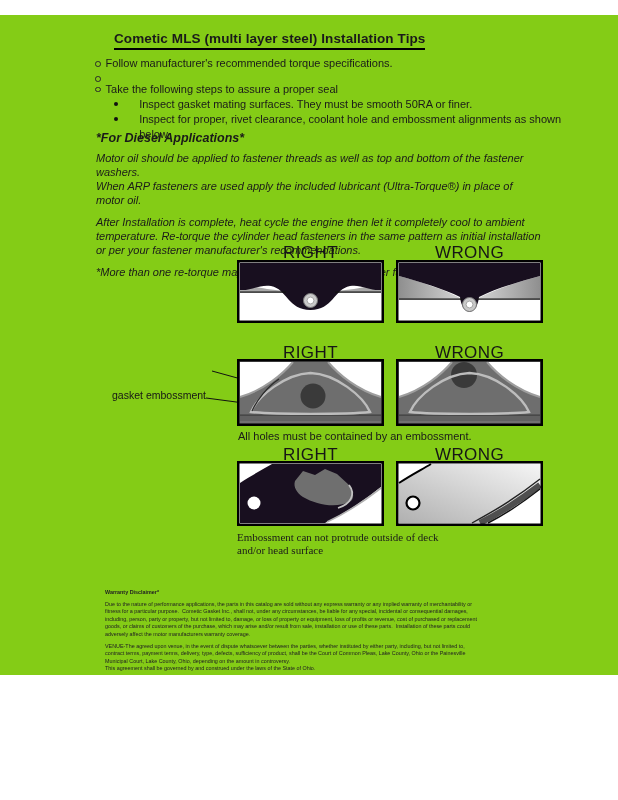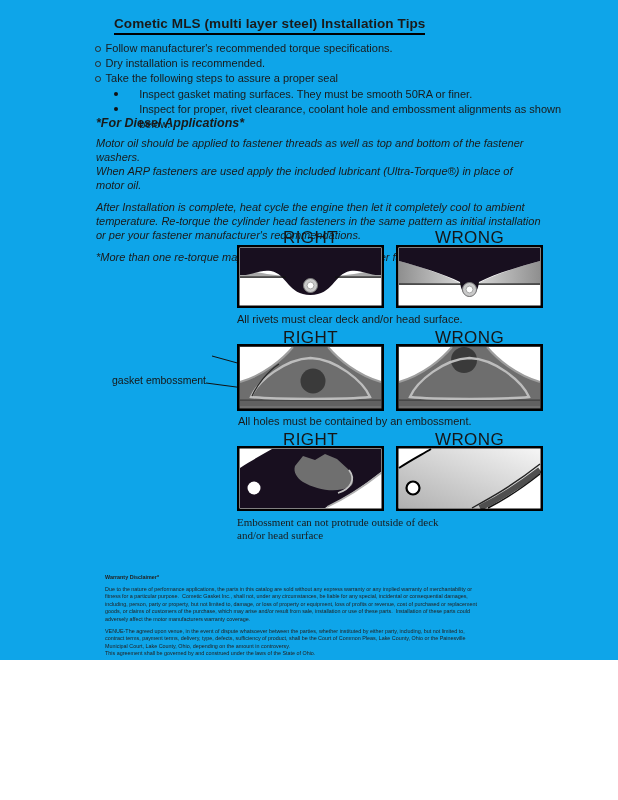--- a/index.html
+++ b/index.html
@@ -1,17 +1,17 @@
 <!DOCTYPE html>
 <html><head>
 <meta charset="utf-8">
 <style>
   html,body{margin:0;padding:0;background:#fff;}
-  .page{position:relative;width:618px;height:660px;background:#0ea5e9;overflow:hidden;
-        font-family:"Liberation Sans",sans-serif;color:#1a1a1a;}
+  .page{position:relative;width:618px;height:660px;background:#84cc16;overflow:hidden;
+        font-family:"Liberation Sans",sans-serif;color:#1a1a1a;margin-top:15px;}
   .abs{position:absolute;}
 
   .title{left:114px;top:16px;font-size:13.5px;font-weight:bold;letter-spacing:.1px;
          border-bottom:2px solid #000;padding-bottom:2px;}
 
   .bullets{left:95px;top:41px;width:470px;font-size:11px;line-height:15.2px;}
   .b-row{display:flex;}
   .b-marker{width:3.6px;height:3.6px;border:1px solid #2a2a2a;border-radius:50%;margin:5px 5px 0 0;flex:none;}
   .sb-row{display:flex;margin-left:19px;gap:17px;}
   .sb-marker{width:4.2px;height:4.2px;background:#111;border-radius:50%;margin:5px 4px 0 0;flex:none;}
@@ -42,21 +42,20 @@
 
   <div class="abs title">Cometic MLS (multi layer steel) Installation Tips</div>
 
   <div class="abs bullets">
     <div class="b-row">
       <span class="b-marker"></span>
       <span>Follow manufacturer's recommended torque specifications.</span>
     </div>
     <div class="b-row">
       <span class="b-marker"></span>
-      <span>Dry installation is recommended.</span>
     </div>
     <div class="b-row">
       <span class="b-marker"></span>
       <span>Take the following steps to assure a proper seal</span>
     </div>
     <div class="sb-row">
       <span class="sb-marker"></span>
       <span>Inspect gasket mating surfaces.  They must be smooth 50RA or finer.</span>
     </div>
     <div class="sb-row">
@@ -104,21 +103,20 @@
       <rect x="0" y="0" width="147" height="63" fill="#ffffff"></rect>
       <path d="M3,39 L66,39 C50,30 25,22 3,16 Z" fill="url(#g1L)"></path>
       <path d="M144,39 L81,39 C97,30 122,22 144,16 Z" fill="url(#g1R)"></path>
       <path d="M3,3 H144 V16 C122,22 99,29 83,37 C82,45 79,51.5 73.5,51.5 C68,51.5 65,45 64,37 C48,29 25,22 3,16 Z" fill="#180f1f"></path>
       <path d="M3,39.2 H66.5 M80.5,39.2 H144" stroke="#111" stroke-width="1.2"></path>
       <circle cx="73.5" cy="44.5" r="7" fill="#c9c9c9" stroke="#777" stroke-width="1"></circle>
       <circle cx="73.5" cy="44.5" r="3.4" fill="#ffffff" stroke="#8a8a8a" stroke-width="0.7"></circle>
       <rect x="1.25" y="1.25" width="144.5" height="60.5" fill="none" stroke="#000" stroke-width="2.5"></rect>
     </svg>
   </div>
-  <div class="abs caption" style="left:237px;top:313px;">All rivets must clear deck and/or head surface.</div>
 
   <div class="abs dg-labels" style="left:237px;top:328px;">
     <span>RIGHT</span>
     <span>WRONG</span>
   </div>
   <div class="abs side-label" style="left:95px;top:375px;width:111px;">gasket embossment</div>
   <svg class="abs" style="left:200px;top:348px;" width="105" height="45" viewBox="0 0 105 45">
     <path d="M12,8 L99,32" stroke="#111" stroke-width="1" fill="none"></path>
     <path d="M6,35 L59,42" stroke="#111" stroke-width="1" fill="none"></path>
   </svg>

